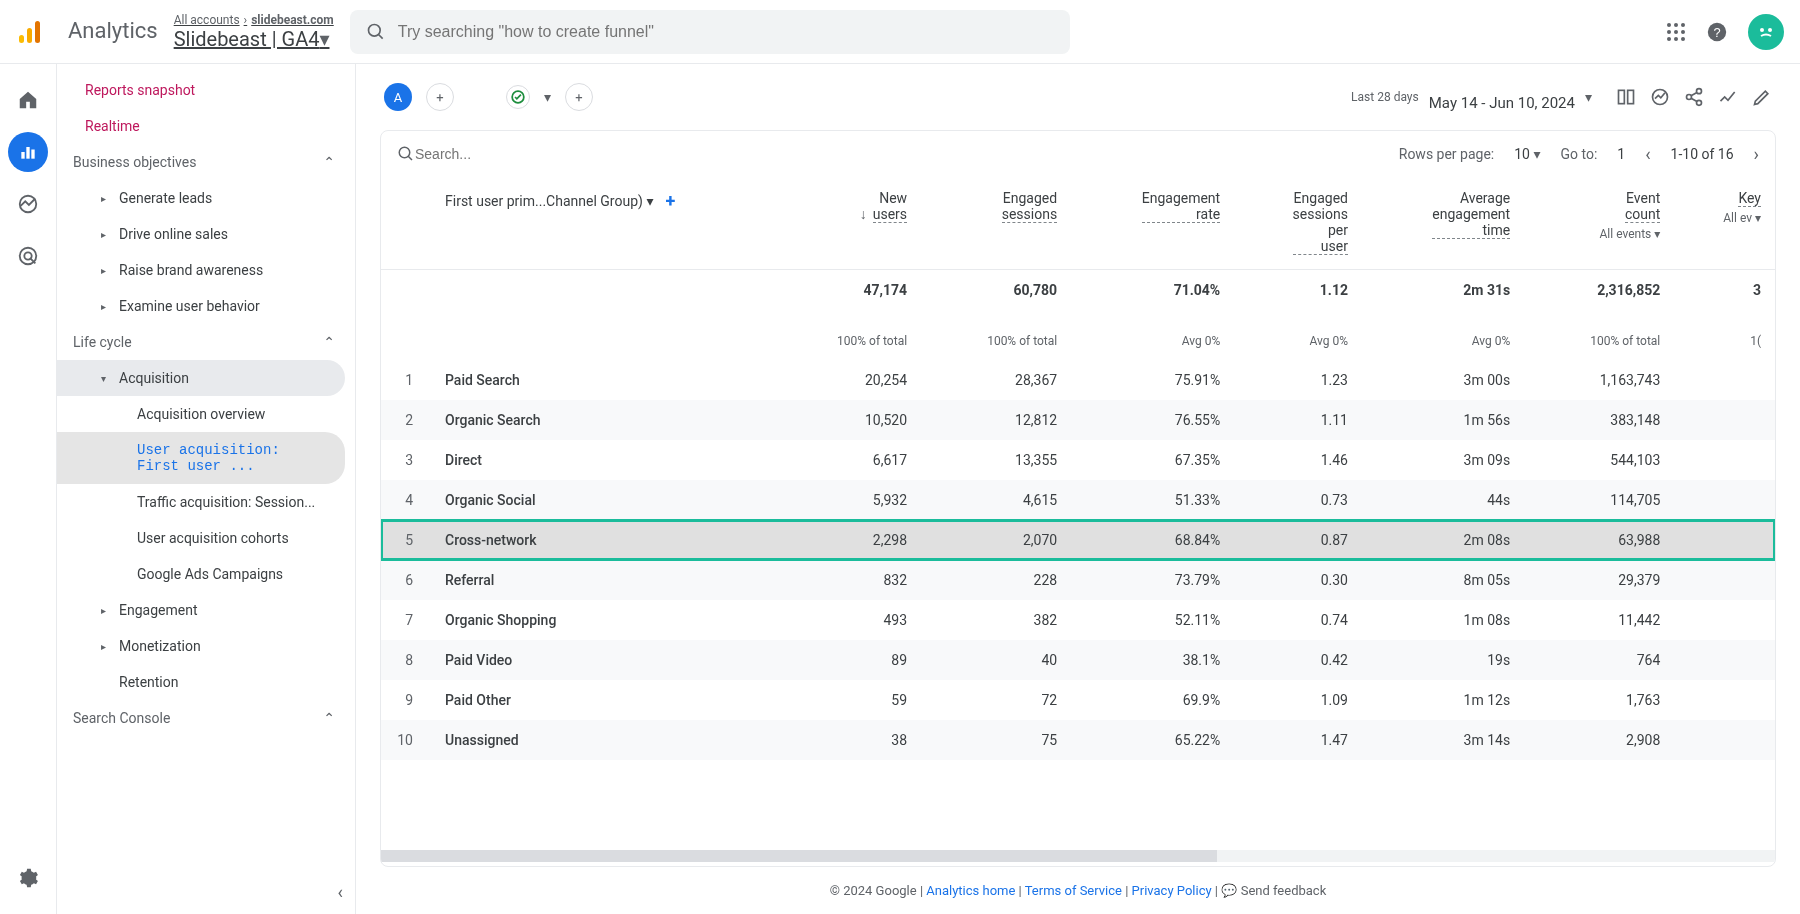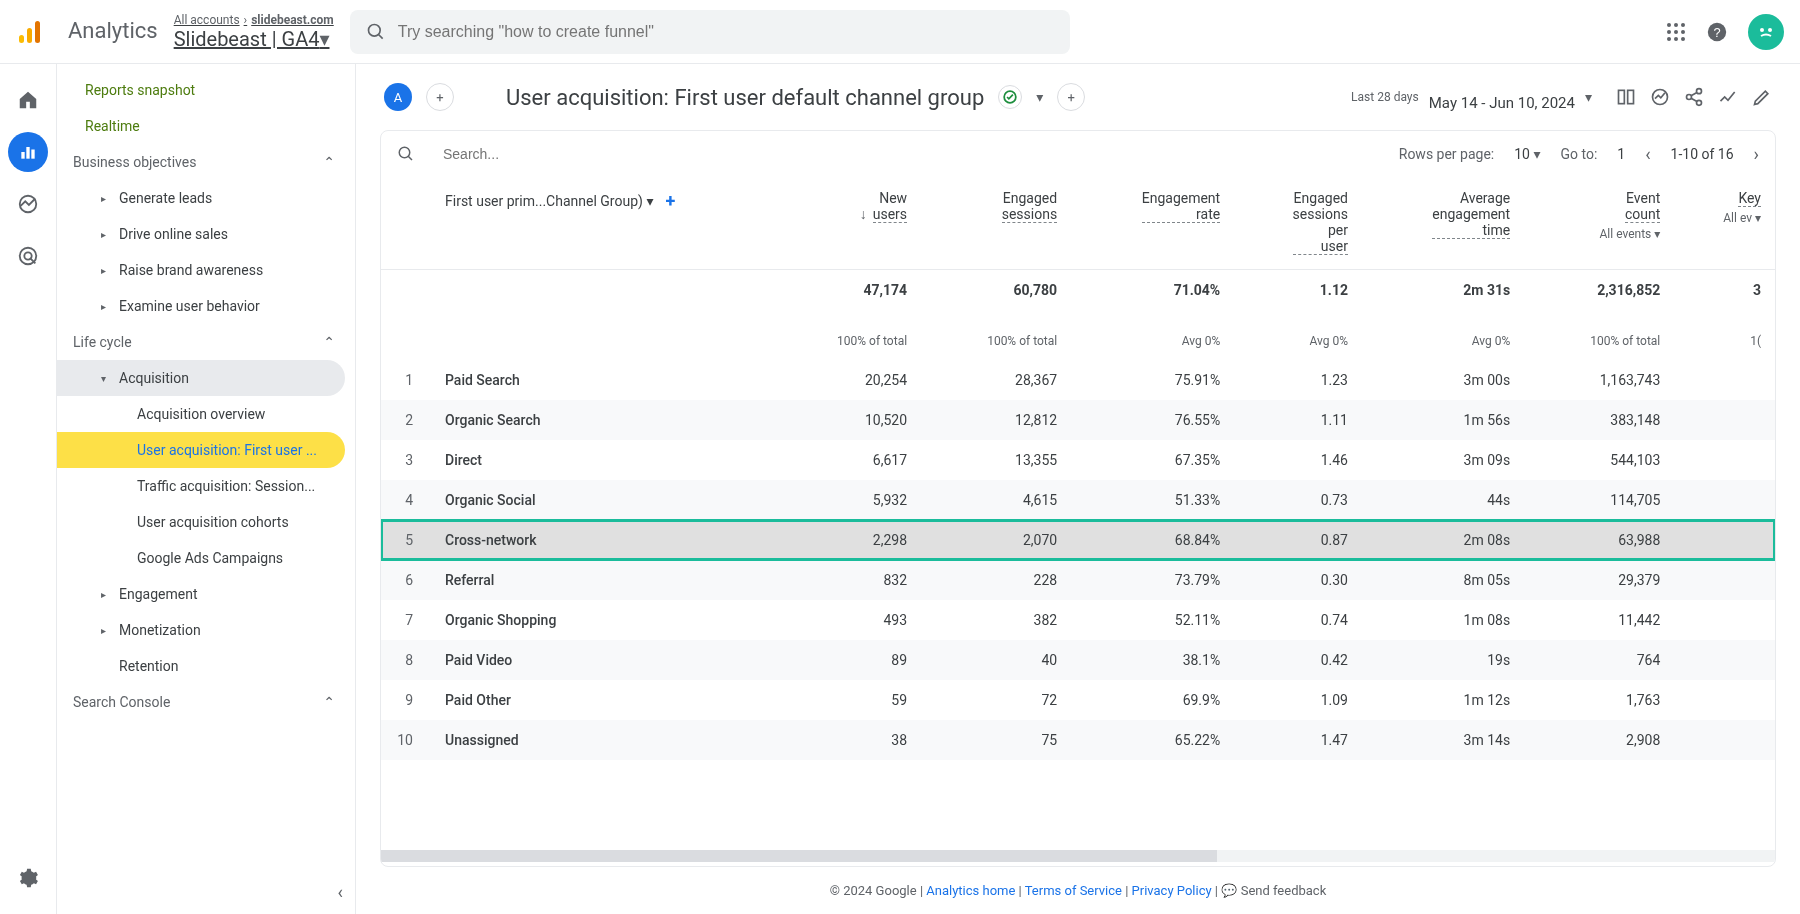--- a/index.html
+++ b/index.html
@@ -19,47 +19,47 @@
 
 
 .body { display: flex; height: calc(100% - 64px); }
 .rail { width: 56px; height: 100%; display: flex; flex-direction: column; align-items: center; padding-top: 16px; gap: 12px; }
 .rail-icon { width: 40px; height: 40px; border-radius: 50%; display: flex; align-items: center; justify-content: center; color: #5f6368; }
 .rail-icon.active { background: #1a73e8; color: #fff; }
 .rail-bottom { margin-top: auto; margin-bottom: 16px; }
 
 
 .sidebar { width: 300px; height: 100%; border-left: 1px solid #e8eaed; border-right: 1px solid #e8eaed; overflow-y: auto; padding: 8px 0; position: relative; }
-.side-item { padding: 10px 20px 10px 28px; cursor: pointer; color: #4d7c0f; font-size: 14px; display: flex; align-items: center; }
+.side-item { padding: 10px 20px 10px 28px; cursor: pointer; color: #be185d; font-size: 14px; display: flex; align-items: center; }
 .side-section { padding: 10px 20px 10px 16px; display: flex; align-items: center; justify-content: space-between; color: #5f6368; cursor: pointer; gap: 34px; }
 .side-sub { padding: 10px 20px 10px 44px; font-size: 14px; cursor: pointer; display: flex; align-items: center; gap: 8px; }
 .side-sub .tri { width: 10px; font-size: 10px; color: #5f6368; }
 .side-sub.plain { padding-left: 62px; }
 .side-sub.active-parent { background: #e8eaed; border-radius: 0 20px 20px 0; margin-right: 10px; }
 .side-leaf { padding: 10px 20px 10px 80px; font-size: 14px; cursor: pointer; }
-.side-leaf.active { background: #fde047; color: #1a73e8; border-radius: 0 20px 20px 0; margin-right: 10px; }
+.side-leaf.active { background: #e5e5e5; color: #1a73e8; border-radius: 0 20px 20px 0; margin-right: 10px; font-family: Liberation Mono, monospace; }
 .collapse-btn { position: absolute; bottom: 12px; right: 12px; }
 
 
 .main { flex: 1; display: flex; flex-direction: column; overflow: hidden; }
 .titlebar { display: flex; align-items: center; padding: 18px 28px; gap: 14px; }
 .chip { width: 28px; height: 28px; border-radius: 50%; display: flex; align-items: center; justify-content: center; font-size: 13px; }
 .chip.a { background: #1a73e8; color: #fff; }
 .chip.plus { border: 1px solid #dadce0; color: #5f6368; }
 .page-title { font-size: 22px; color: #3c4043; }
 .title-badge { width: 24px; height: 24px; border: 1px solid #dadce0; border-radius: 12px; display: flex; align-items: center; justify-content: center; color: #1e8e3e; }
 .date-area { margin-left: auto; display: flex; align-items: center; gap: 10px; }
 .date-label { color: #5f6368; font-size: 12px; }
 .date-range { font-size: 15px; margin-top: 12px; }
 .toolbar-icons { display: flex; gap: 14px; margin-left: 14px; color: #5f6368; }
 
 
 .report { flex: 1; padding: 0 24px; overflow: hidden; display: flex; flex-direction: column; }
 .report-card { border: 1px solid #e8eaed; border-radius: 8px; overflow: hidden; flex: 1; display: flex; flex-direction: column; }
-.table-controls { display: flex; align-items: center; padding: 12px 16px; gap: 28px; }
+.table-controls { display: flex; align-items: center; padding: 12px 16px; gap: 0; }
 .table-controls input { border: none; outline: none; font-size: 14px; flex: 1; }
 .tc-right { margin-left: auto; display: flex; align-items: center; gap: 20px; color: #5f6368; }
 .tc-right .val { color: #3c4043; }
 
 
 .tbl { width: 100%; overflow-x: auto; flex: 1; }
 table { border-collapse: collapse; width: 100%; }
 th, td { padding: 12px 14px; text-align: right; font-weight: 400; white-space: nowrap; }
 th.dim, td.dim { text-align: left; width: 340px; }
 td.idx { text-align: right; width: 50px; color: #5f6368; padding-right: 18px; }
@@ -226,21 +226,20 @@
       <span>⌃</span>
     </div>
     <div class="collapse-btn" style="color:#5f6368;font-size:18px;">‹</div>
   </div>
 
   <div class="main">
     <div class="titlebar">
       <div class="chip a">A</div>
       <div class="chip plus">+</div>
       <div style="width:24px"></div>
-      <div class="page-title">User acquisition: First user default channel group</div>
       <div class="title-badge">
           <svg width="14" height="14" viewBox="0 0 24 24" fill="none" stroke="#1e8e3e" stroke-width="3">
             <circle cx="12" cy="12" r="10"></circle>
             <path d="M7 12l3 3 7-7"></path>
           </svg>
         </div>
       <span style="color:#5f6368">▾</span>
       <div class="chip plus">+</div>
       <div class="date-area">
         <span class="date-label">Last 28 days</span>

